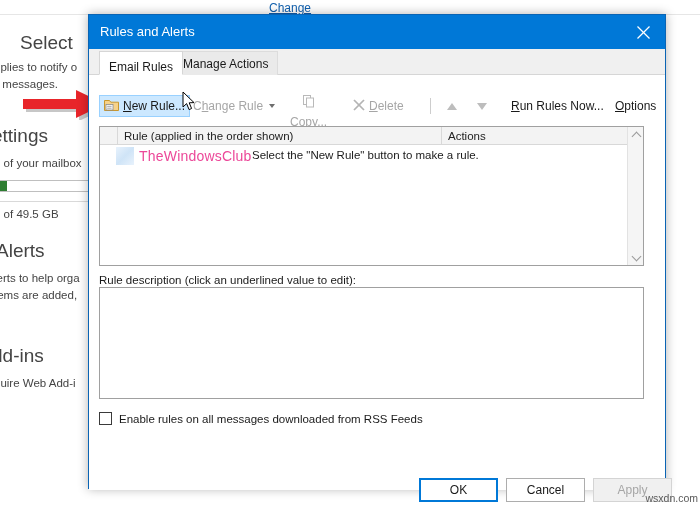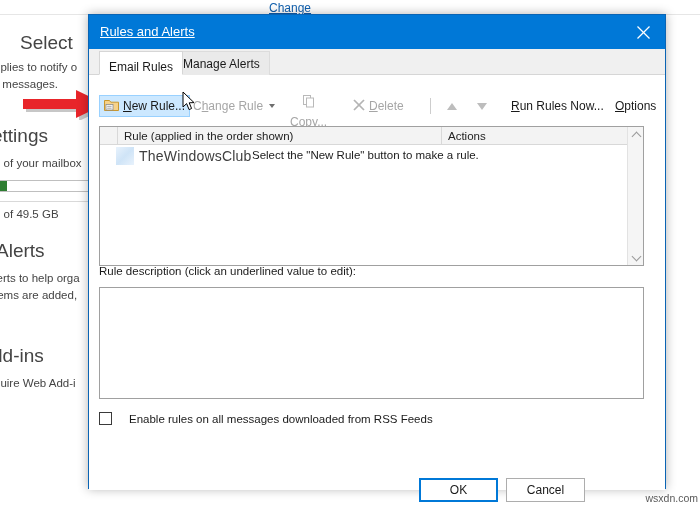--- a/index.html
+++ b/index.html
@@ -54,21 +54,21 @@
     background:#f0f0f0;
     border:1px solid #0a64b4;
     box-shadow: 0 0 10px rgba(0,0,0,0.30);
   }
   .titlebar {
     position:absolute; left:0; top:0; width:100%; height:34px;
     background:#0078d7;
   }
   .title-text {
     position:absolute; left:11px; top:9px;
-    color:#ffffff; font-size:13px; white-space:nowrap;text-decoration:underline;
+    color:#ffffff; font-size:13px; white-space:nowrap;
   }
   .close-btn {
     position:absolute; right:0; top:0; width:44px; height:34px;
     display:flex; align-items:center; justify-content:center;
     color:#ffffff; cursor:default;
   }
   .close-btn svg { display:block; }
 
   
   .tabstrip {
@@ -150,49 +150,49 @@
     position:absolute; left:152px; top:22px;
     font-size:11.5px; color:#1a1a1a; white-space:nowrap;
   }
 
   
   .wm { position:absolute; left:16px; top:20px; display:flex; align-items:center; gap:5px; }
   .wm-logo {
     width:18px; height:18px;
     background:linear-gradient(135deg,#e8f2fc 0%, #cfe4f7 50%, #e8f2fc 100%);
   }
-  .wm-text { font-size:14px; color:#404040; white-space:nowrap; letter-spacing:.2px; }
+  .wm-text { font-size:14px; color:#ec4899; white-space:nowrap; letter-spacing:.2px; }
 
   
   .vscroll {
     position:absolute; right:0; top:0; width:16px; height:100%;
     background:#f5f5f5; border-left:1px solid #e2e2e2;
   }
   .vs-arrow {
     position:absolute; left:0; width:16px; height:16px;
     display:flex; align-items:center; justify-content:center;
   }
   .vs-up { top:0; }
   .vs-dn { bottom:0; }
   .chev { width:7px; height:7px; border-left:1.6px solid #9a9a9a; border-top:1.6px solid #9a9a9a; }
   .chev.up { transform: rotate(45deg); margin-top:2px; }
   .chev.dn { transform: rotate(-135deg); margin-bottom:2px; }
 
   
   .desc-label {
-    position:absolute; left:10px; top:190px;
+    position:absolute; left:10px; top:199px;
     font-size:11.5px; color:#1a1a1a; white-space:nowrap;
   }
   .desc-box {
     position:absolute; left:10px; top:212px; width:545px; height:112px;
     background:#ffffff; border:1px solid #a0a0a0;
   }
 
   
-  .chk-row { position:absolute; left:10px; top:337px; display:flex; align-items:center; gap:17px; }
+  .chk-row { position:absolute; left:10px; top:337px; display:flex; align-items:center; gap:7px; }
   .chk-box {
     width:13px; height:13px; background:#ffffff; border:1px solid #3a3a3a;
   }
   .chk-text { font-size:11.5px; color:#1a1a1a; white-space:nowrap; }
 
   
   .btn {
     position:absolute; top:403px; width:79px; height:24px;
     display:flex; align-items:center; justify-content:center;
     font-size:12px; color:#1a1a1a; background:#ffffff;
@@ -264,21 +264,21 @@
         </svg>
       </div>
     </div>
 
     <div class="tabstrip"></div>
     <div class="tabstrip-line"></div>
     <div class="tab active tab-email">
       <span>Email Rules</span>
     </div>
     <div class="tab inactive tab-manage">
-      <span>Manage Alerts</span>
+      <span>Manage Actions</span>
     </div>
 
     <div class="dlg-body">
 
       <div class="toolbar">
 
         <div class="tb-item hover" style="left:0px;">
           <span>
             <svg width="15" height="14" viewBox="0 0 15 14">
               <path d="M0.5 2.5 L5.5 2.5 L6.8 4.2 L14.5 4.2 L14.5 12.5 L0.5 12.5 Z" fill="#f6d28a" stroke="#c9972f" stroke-width="1"></path>
@@ -360,20 +360,21 @@
       <div class="desc-label">Rule description (click an underlined value to edit):</div>
       <div class="desc-box"></div>
 
       <div class="chk-row">
         <span class="chk-box"></span>
         <span class="chk-text">Enable rules on all messages downloaded from RSS Feeds</span>
       </div>
 
       <div class="btn primary btn-ok">OK</div>
       <div class="btn btn-cancel">Cancel</div>
+      <div class="btn disabled btn-apply">Apply</div>
     </div>
   </div>
 
   <div class="cursor">
     <svg width="15" height="21" viewBox="0 0 15 21">
       <path d="M1 1 L1 16 L4.6 12.6 L7.1 18.6 L9.6 17.5 L7.2 11.8 L12 11.6 Z" fill="#ffffff" stroke="#000000" stroke-width="1"></path>
     </svg>
   </div>
 
   <div class="corner-wm">wsxdn.com</div>

